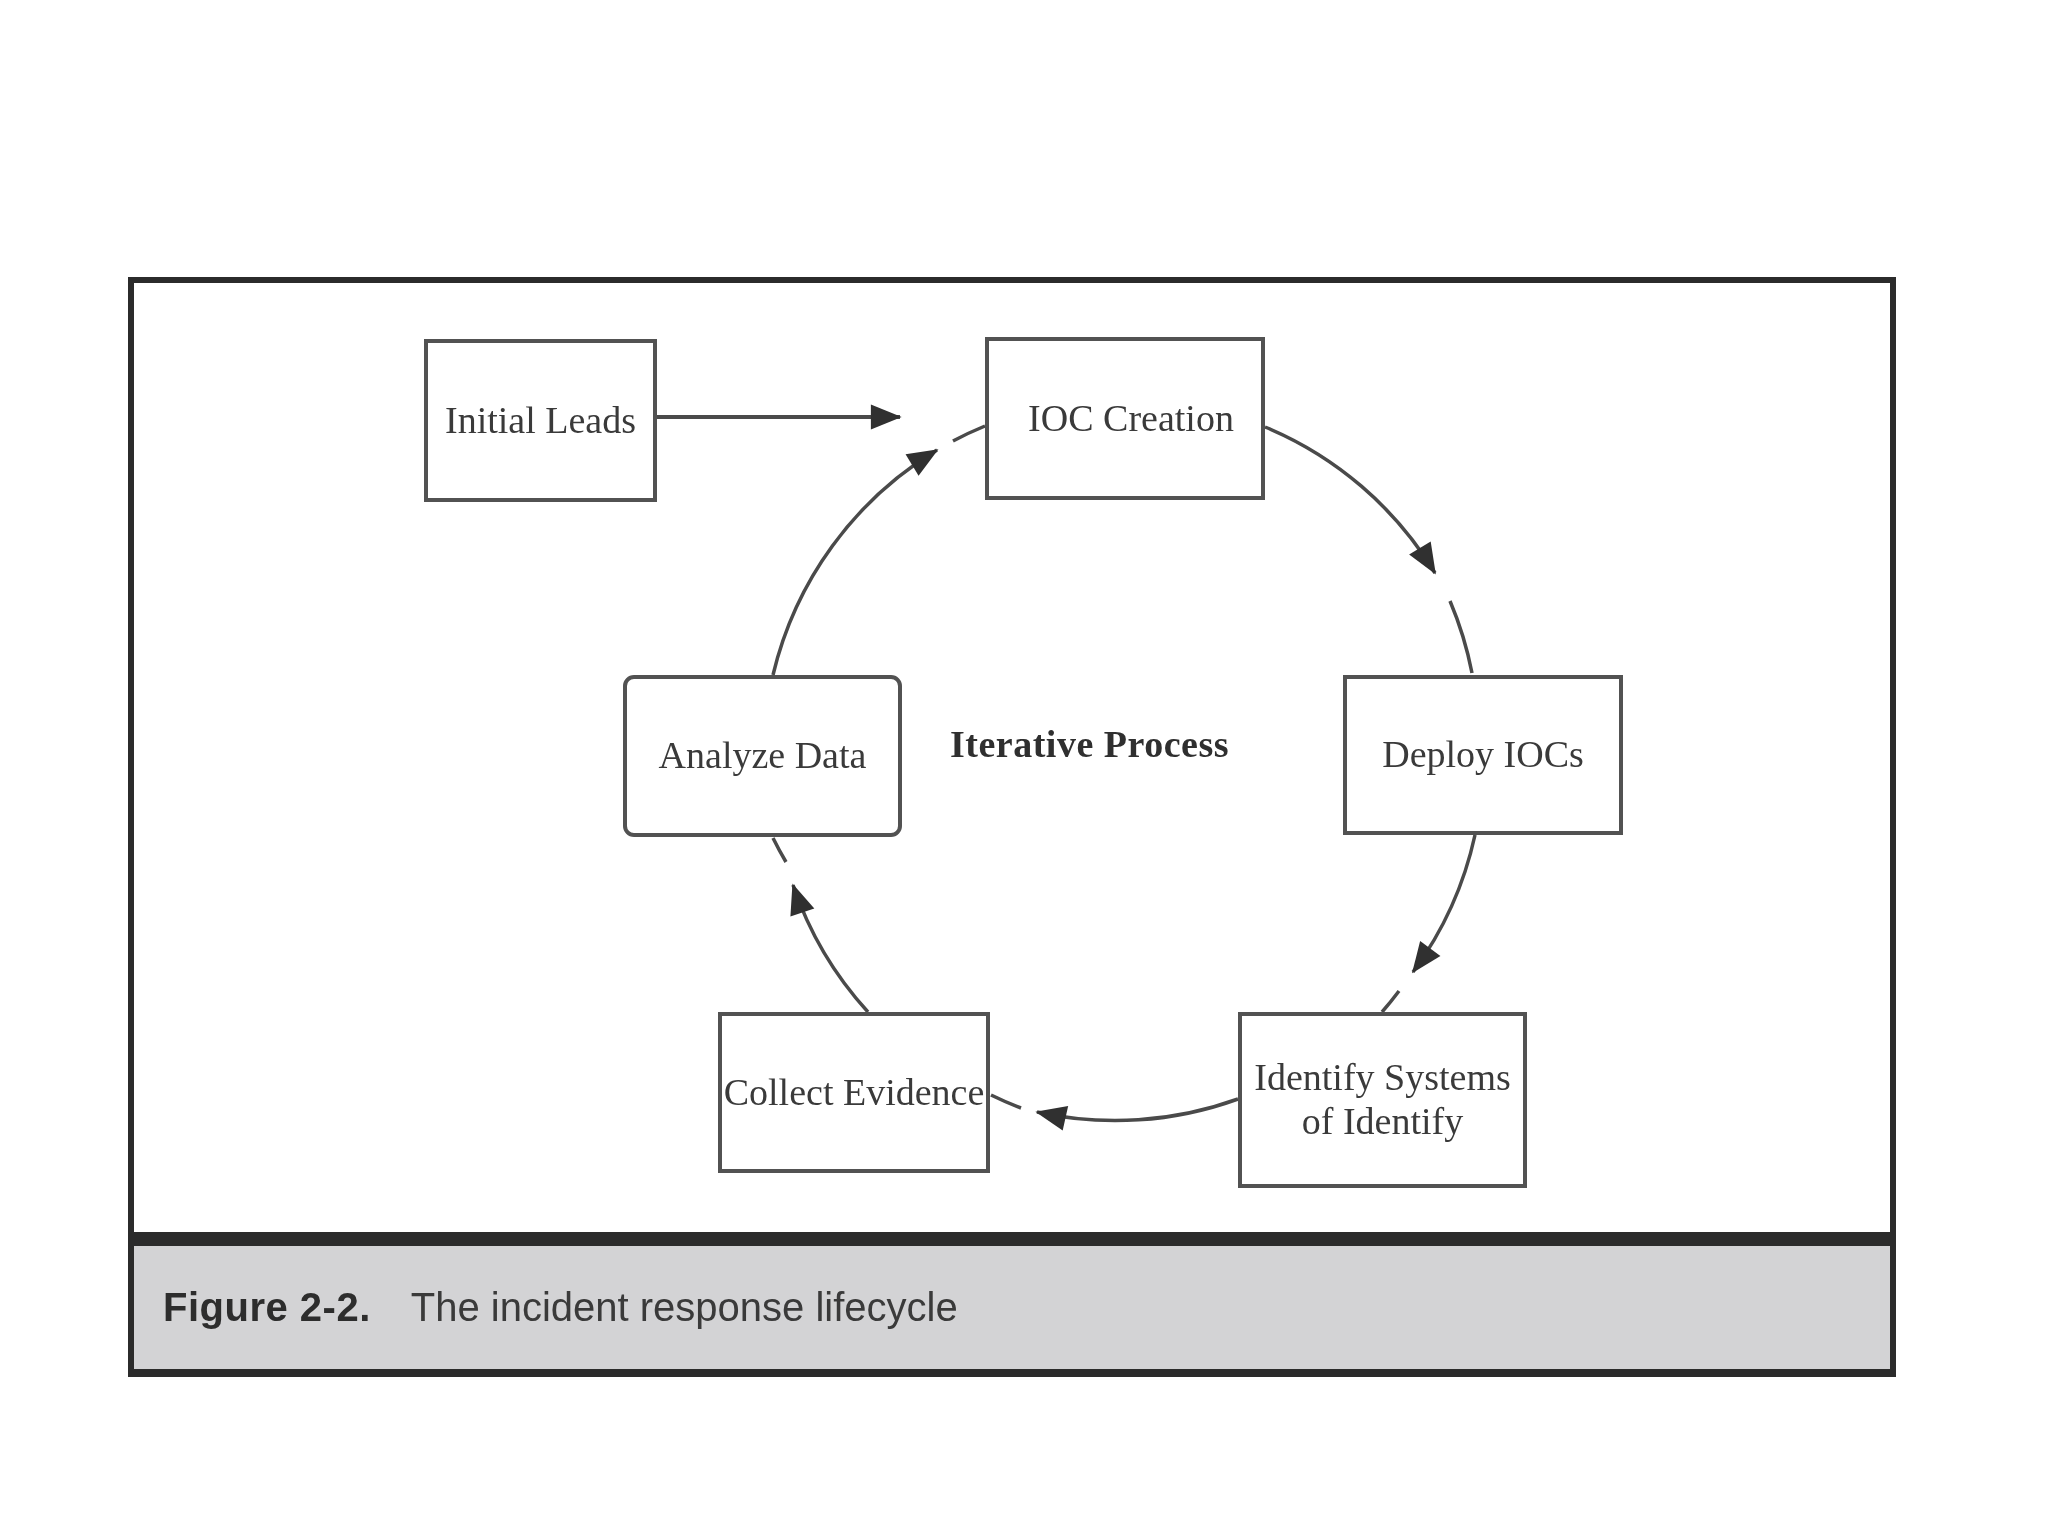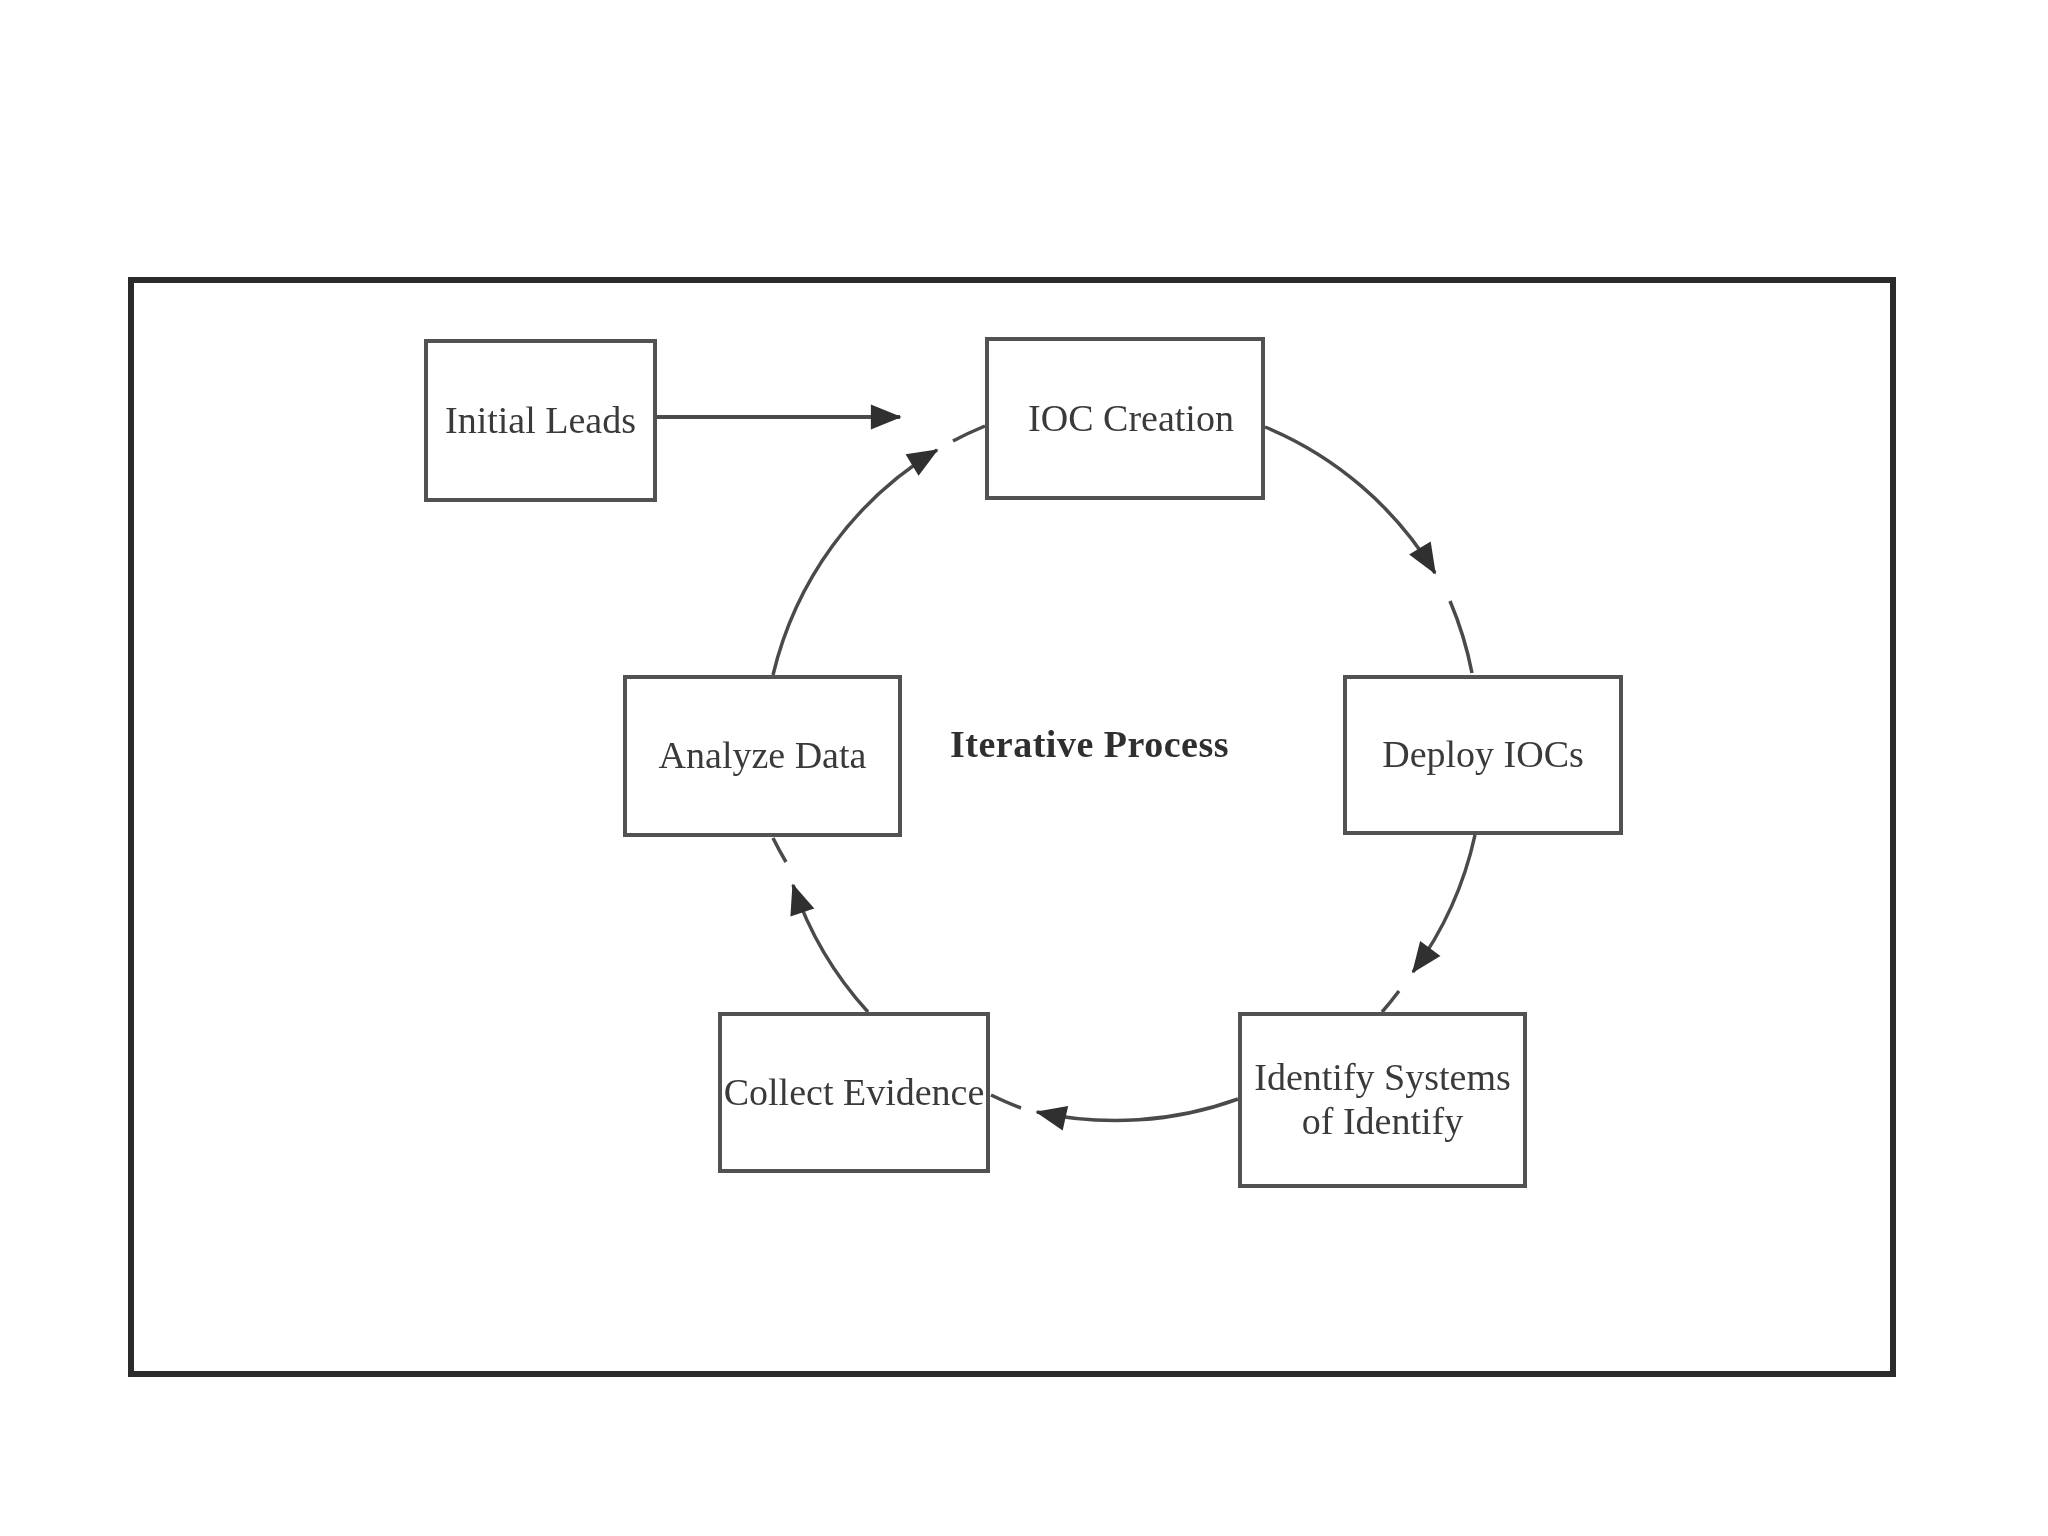--- a/index.html
+++ b/index.html
@@ -126,20 +126,24 @@
 
   <div class="node" style="left:1238px; top:1012px; width:289px; height:176px;">
     <span>Identify Systems</span>
     <span>of Identify</span>
   </div>
 
   <div class="node" style="left:718px; top:1012px; width:272px; height:161px;text-align:center;">
     <span>Collect Evidence</span>
   </div>
 
-  <div class="node" style="left:623px; top:675px; width:279px; height:162px;">
+  <div class="node" style="left:623px; top:675px; width:279px; height:162px;border-radius:11px;">
     <span>Analyze Data</span>
   </div>
 
   <div class="center-label">Iterative Process</div>
 
+  <div class="caption-band">
+    <span class="caption-number">Figure 2-2.</span>
+    <span class="caption-title">The incident response lifecycle</span>
+  </div>
 
 </div>
 
 </body></html>

